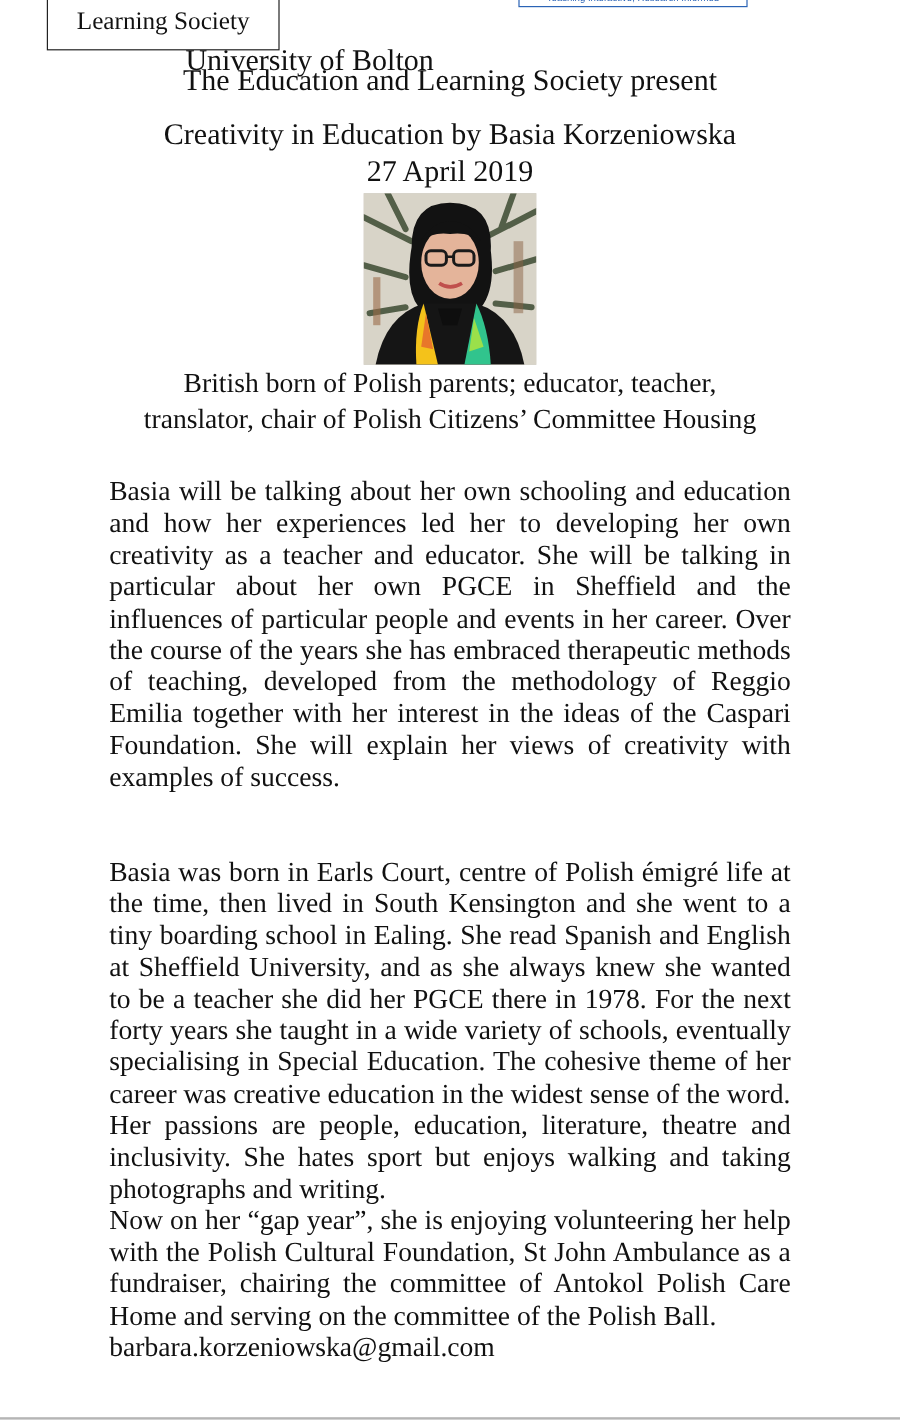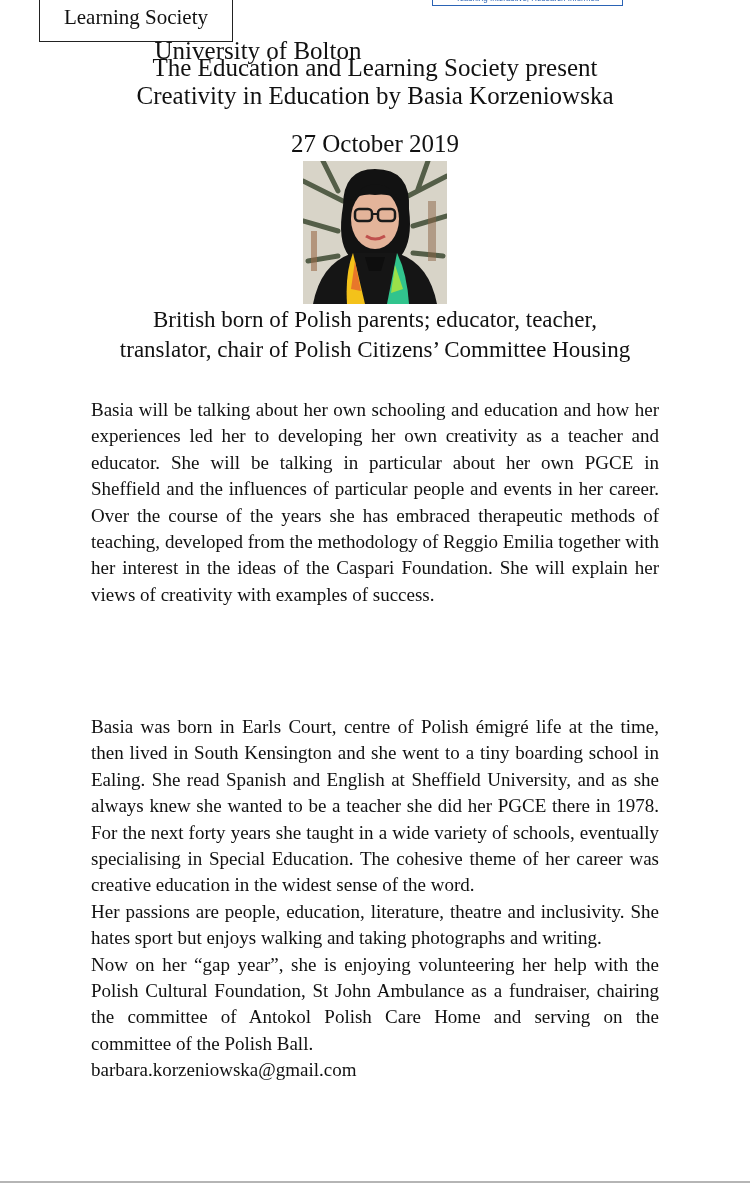--- a/index.html
+++ b/index.html
@@ -47,21 +47,21 @@
     .header {
       position: absolute;
       left: 0;
       width: 750px;
       text-align: center;
       font-size: 25px;
       line-height: 31px;
     }
     .h-univ { top: 35px; left: -117px; }
     .h-present { top: 52px; }
-    .h-title { top: 80px; }
+    .h-title { top: 97px; }
     .h-date { top: 128px; }
 
     .portrait {
       position: absolute;
       left: 303px;
       top: 161px;
       width: 144px;
       height: 143px;
       overflow: hidden;
       background: #cfcac0;
@@ -76,21 +76,21 @@
       text-align: center;
       font-size: 23px;
       line-height: 30px;
     }
     .bio .line { display: block; }
 
     .body-text {
       position: absolute;
       left: 91px;
       width: 568px;
-      font-size: 19px;
+      font-size: 23px;
       line-height: 26.4px;
       text-align: justify;
     }
     .body-text p {
       margin: 0;
     }
     .p1 { top: 397px; }
     .p3 { top: 714px; }
 
     .bottom-rule {
@@ -109,21 +109,21 @@
   <span>Learning Society</span>
 </div>
 
 <div class="top-right-box">
   <span>Teaching Interactive, Research Informed</span>
 </div>
 
 <div class="header h-univ">University of Bolton</div>
 <div class="header h-present">The Education and Learning Society present</div>
 <div class="header h-title">Creativity in Education by Basia Korzeniowska</div>
-<div class="header h-date">27 October 2019</div>
+<div class="header h-date">27 April 2019</div>
 
 <div class="portrait" title="Portrait of Basia Korzeniowska wearing glasses and a colourful scarf">
   <svg width="144" height="143" viewBox="0 0 144 143">
     <rect x="0" y="0" width="144" height="143" fill="#d8d4c8"></rect>
     <g stroke="#3d4a32" stroke-width="5" stroke-linecap="round" fill="none" opacity="0.85">
       <path d="M0 20 L40 40"></path>
       <path d="M0 60 L35 70"></path>
       <path d="M5 100 L35 95"></path>
       <path d="M144 15 L105 35"></path>
       <path d="M144 55 L110 65"></path>

